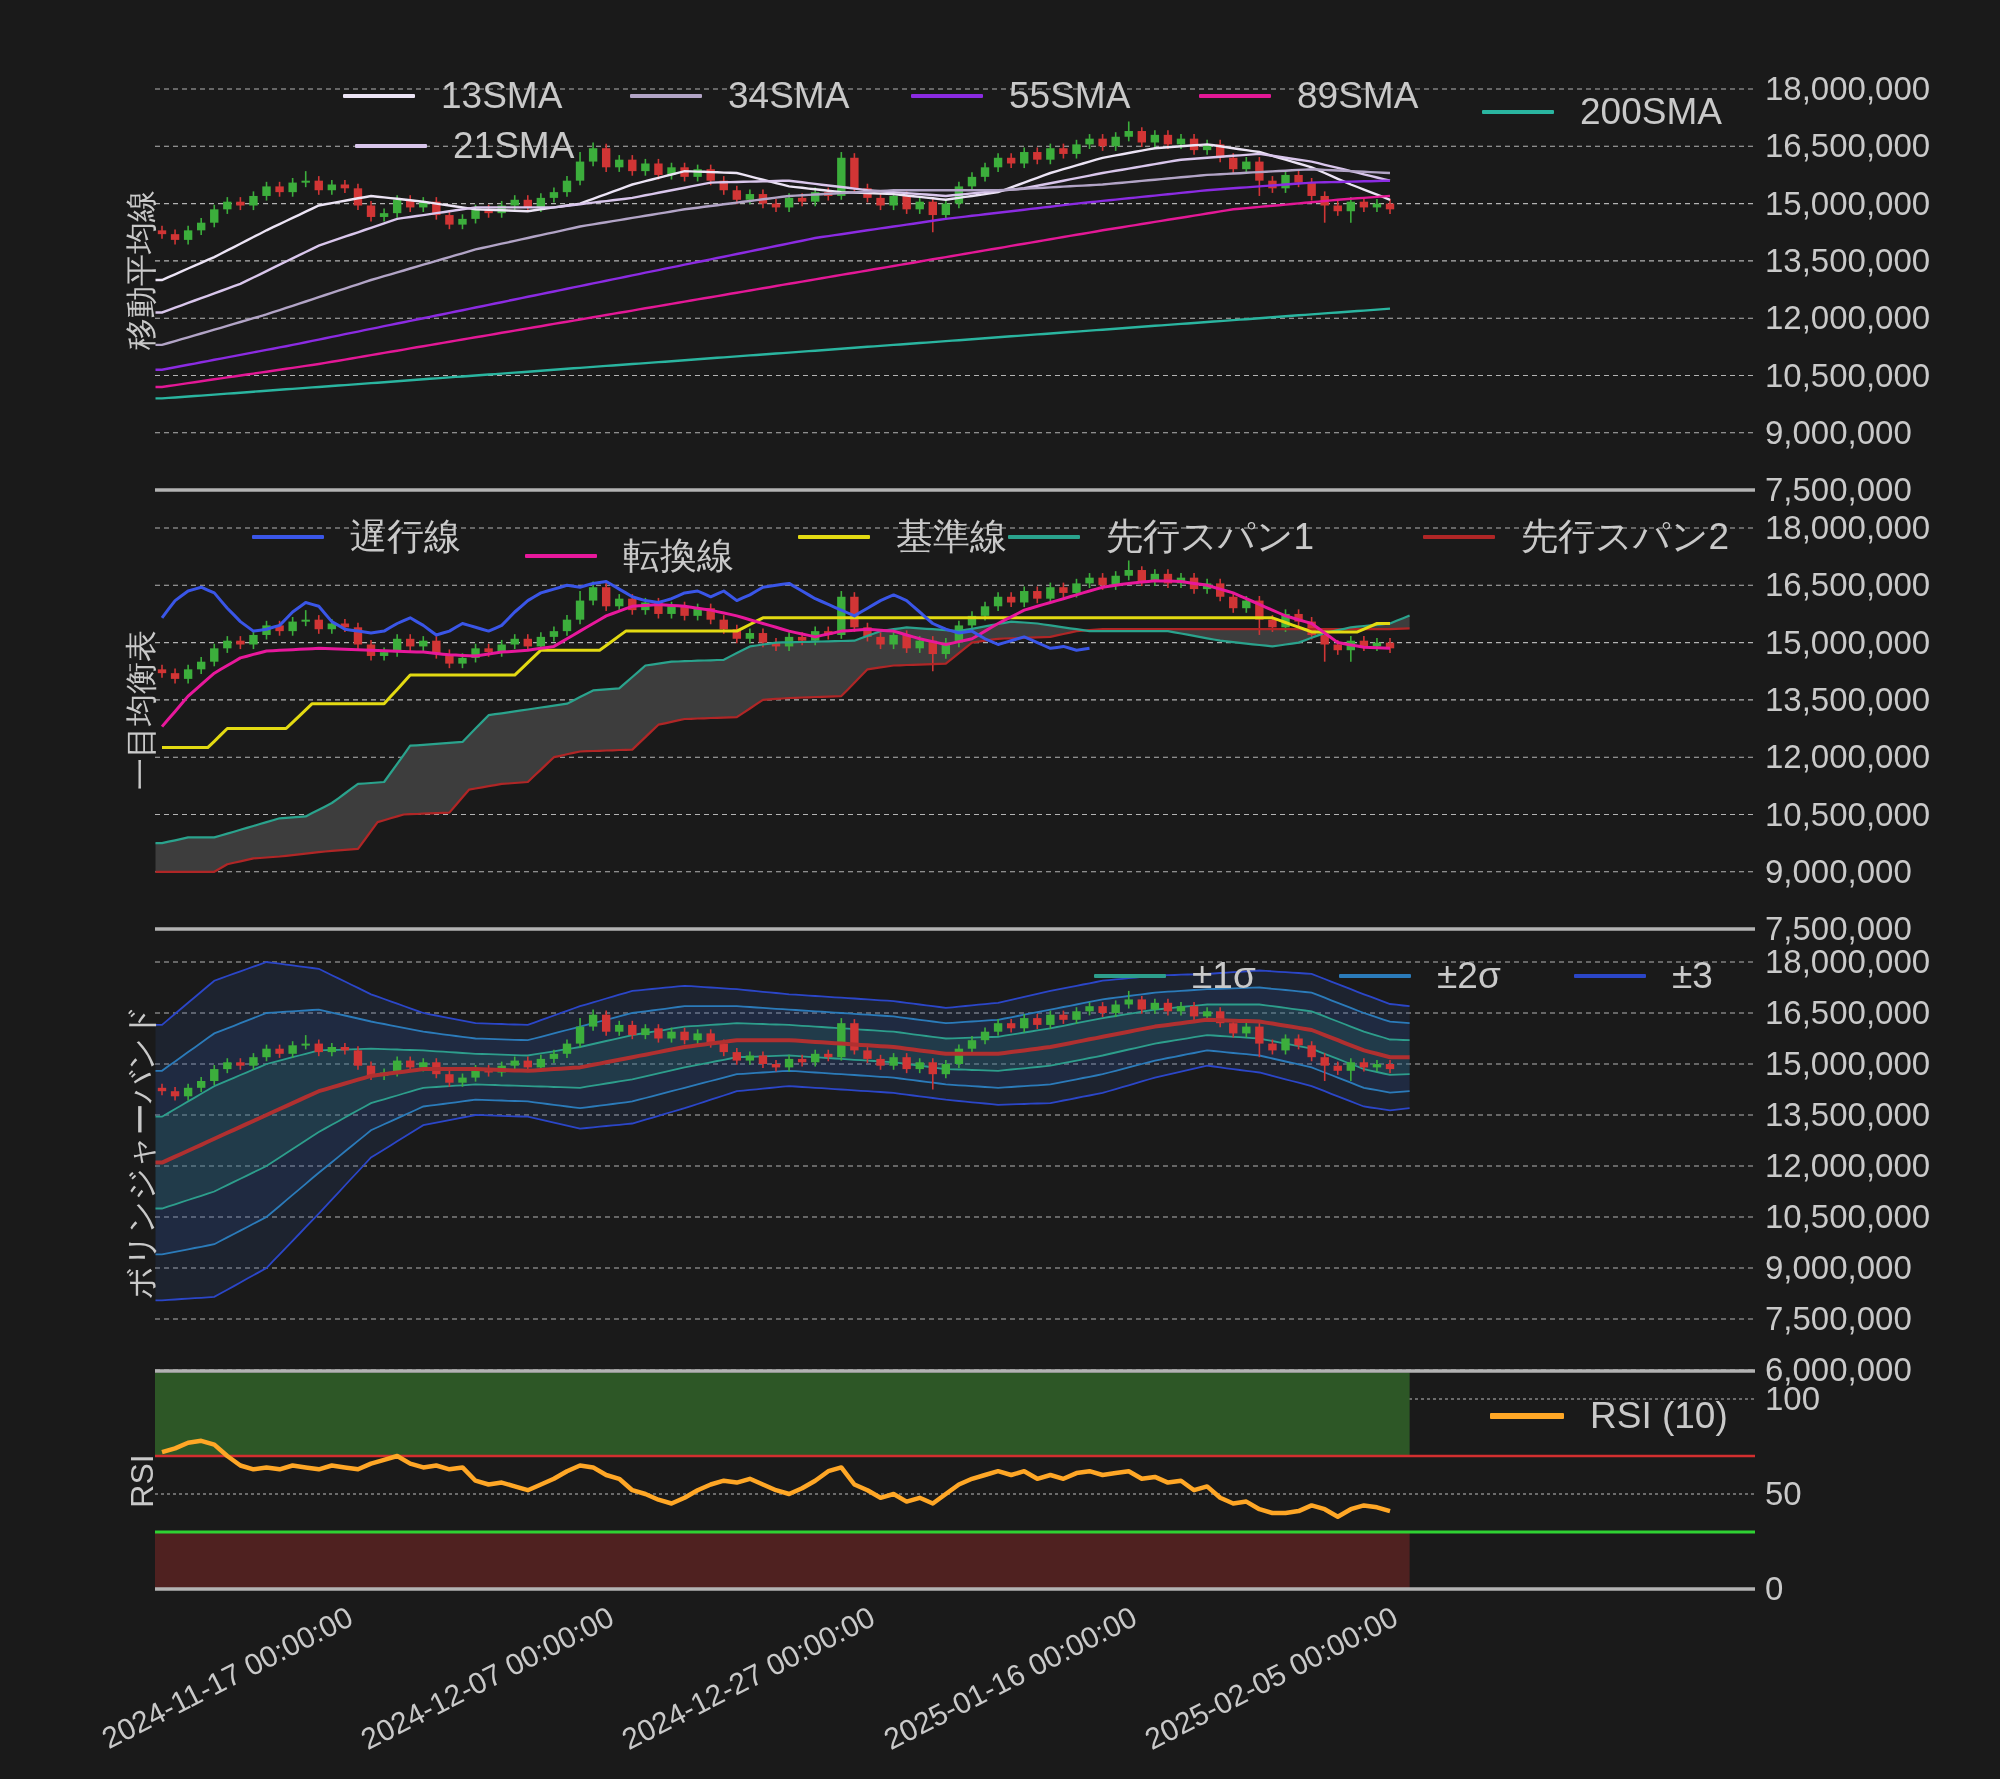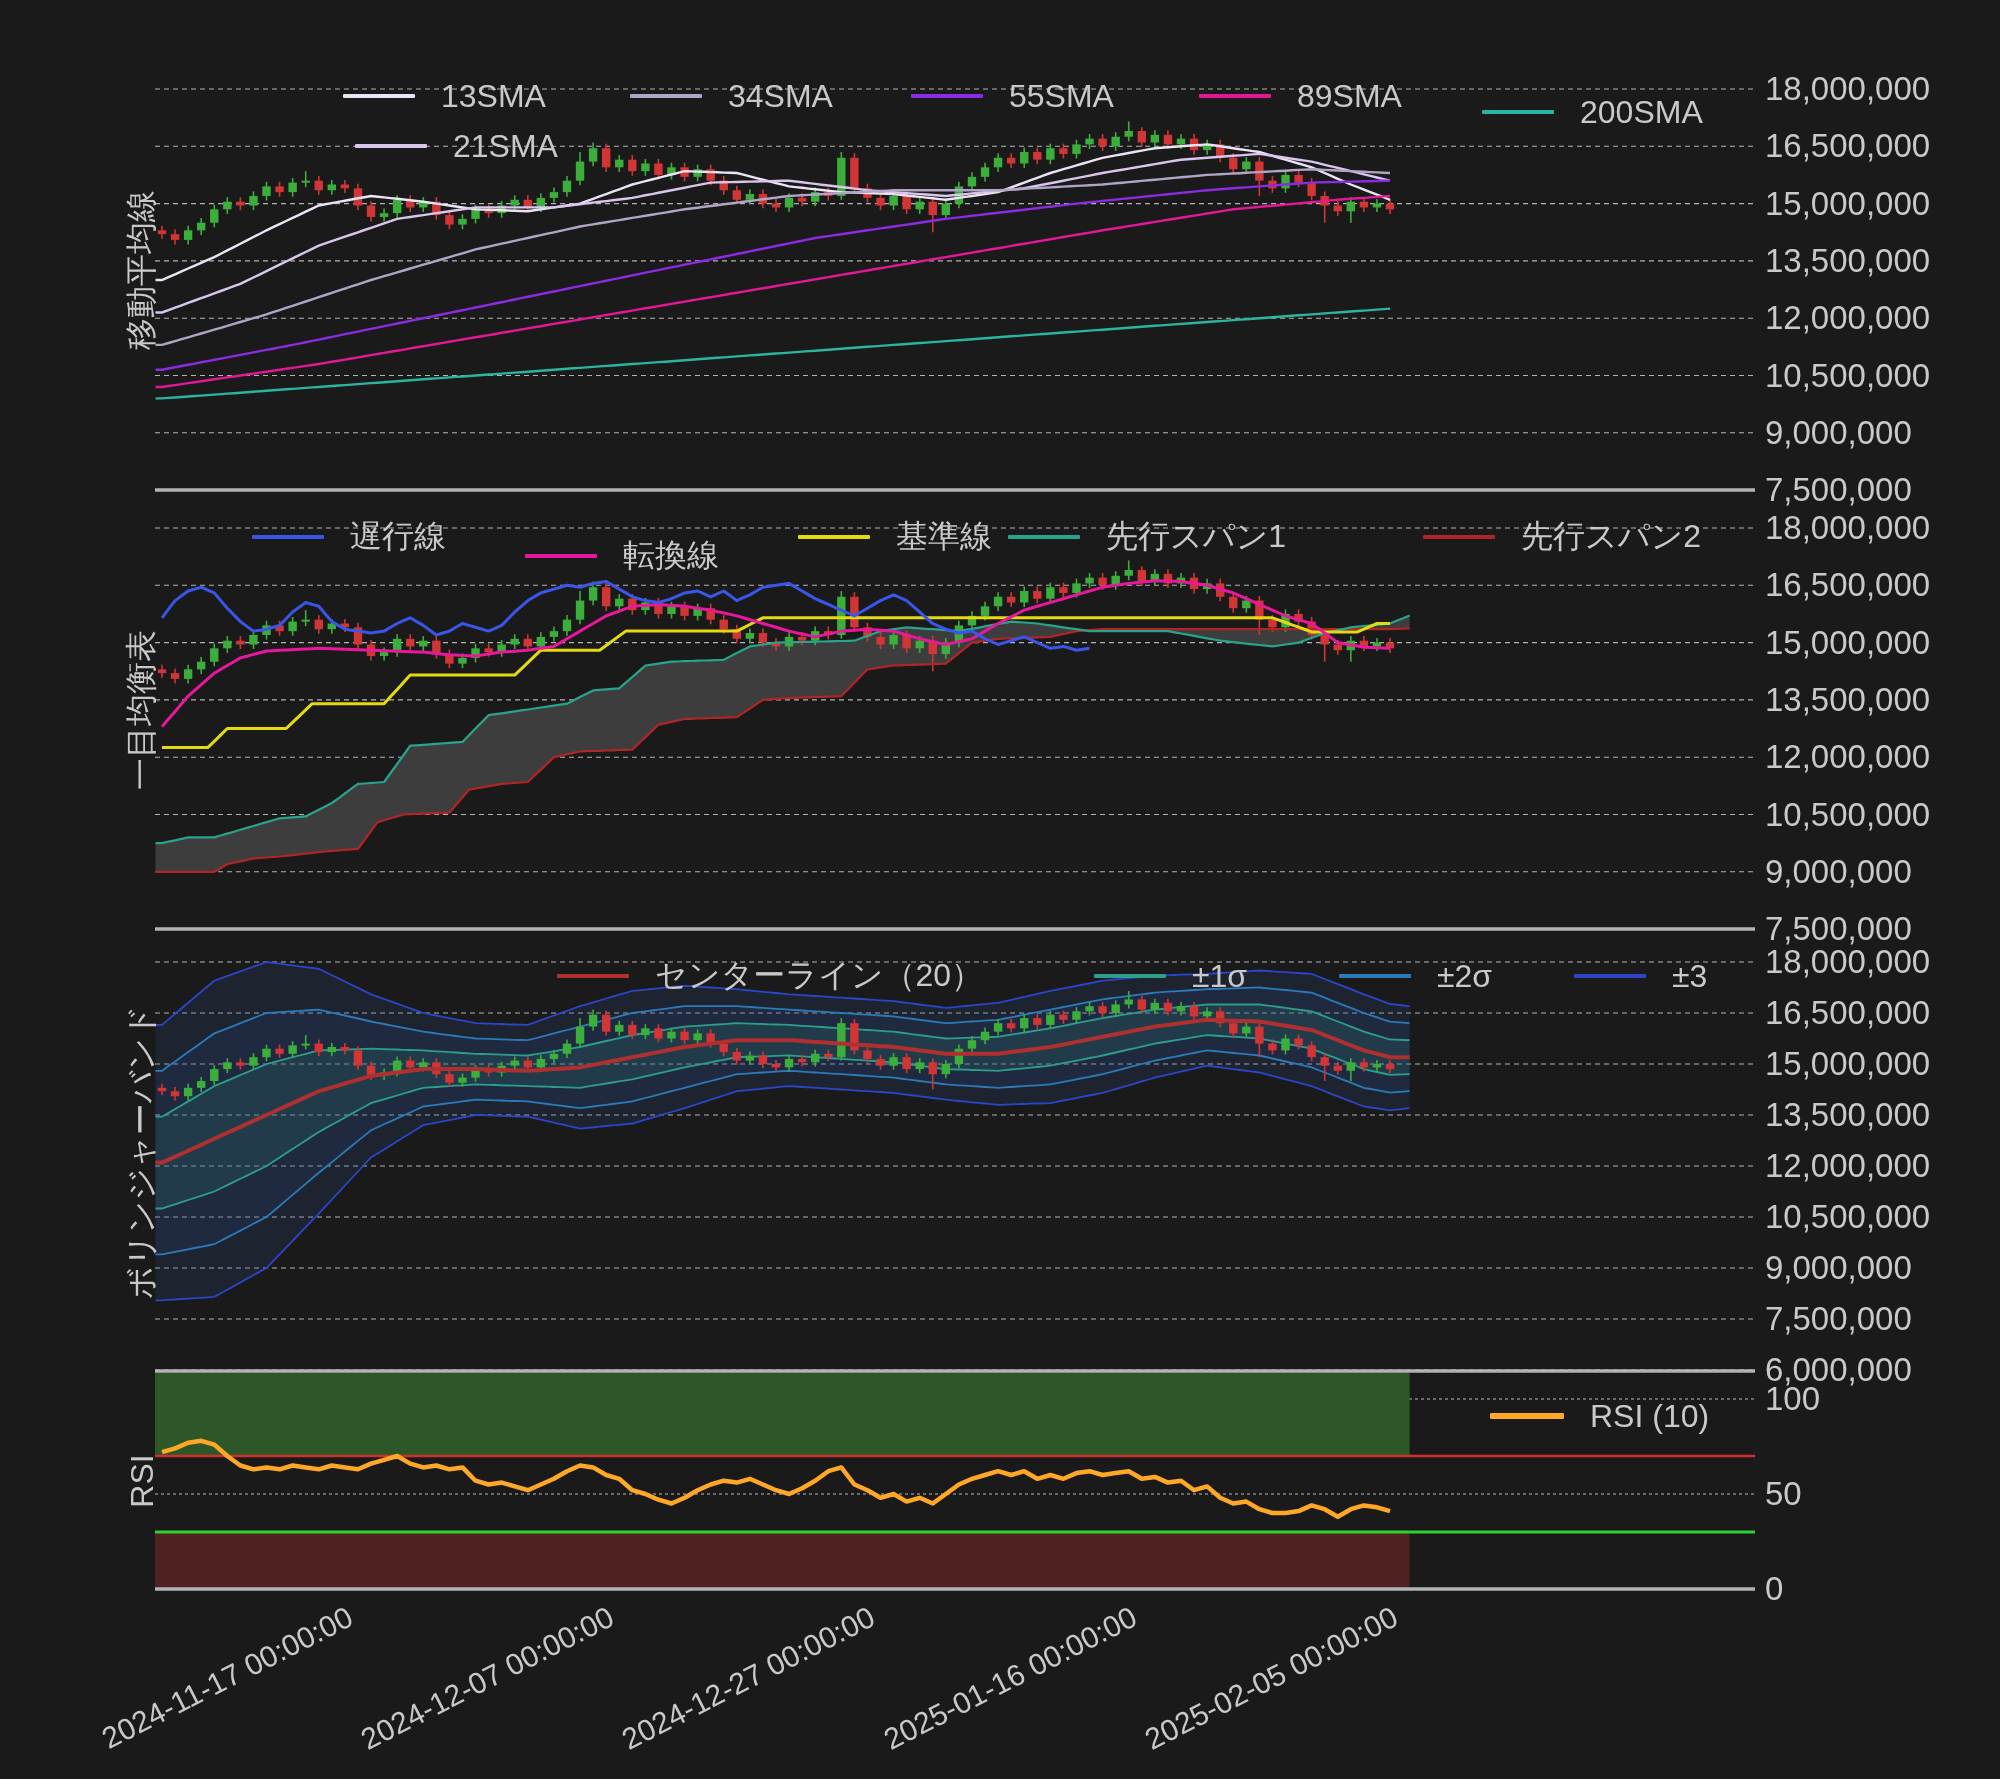--- a/index.html
+++ b/index.html
@@ -1,21 +1,21 @@
 <!DOCTYPE html>
 <html><head>
 <meta charset="utf-8">
 <style>
   html,body{margin:0;padding:0;background:#101010;}
   .stage{position:relative;width:2000px;height:1779px;background:#1a1a1a;overflow:hidden;
          font-family:"Liberation Sans","DejaVu Sans",sans-serif;}
   svg{position:absolute;left:0;top:0;}
   svg text{font-family:"Liberation Sans","DejaVu Sans",sans-serif;}
   .legend-item{position:absolute;display:flex;align-items:center;height:40px;
-               color:#c9c9c9;font-size:32px;white-space:nowrap;}
+               color:#c9c9c9;font-size:37px;white-space:nowrap;}
   .sw{display:inline-block;width:72px;height:4px;margin-right:26px;border-radius:1px;flex:0 0 auto;}
   .sw.thick{height:6px;width:74px;}
   .vlabel{position:absolute;color:#c9c9c9;font-size:32px;white-space:nowrap;
           transform:translate(-50%,-50%) rotate(-90deg);}
 </style>
 </head>
 <body>
 
 <div class="stage">
   <svg id="plot" width="2000" height="1779" viewBox="0 0 2000 1779">
@@ -726,24 +726,20 @@
     </div>
   <div class="legend-item" style="left:1008px;top:517px">
       <span class="sw" style="background: rgb(42, 163, 141);"></span>
       <span>先行スパン1</span>
     </div>
   <div class="legend-item" style="left:1423px;top:517px">
       <span class="sw" style="background: rgb(176, 38, 38);"></span>
       <span>先行スパン2</span>
     </div>
 
-  <div class="legend-item" style="left:557px;top:956px">
-      <span class="sw" style="background: rgb(176, 48, 48);"></span>
-      <span>センターライン（20）</span>
-    </div>
   <div class="legend-item" style="left:1094px;top:956px">
       <span class="sw" style="background: rgb(45, 158, 140);"></span>
       <span>±1σ</span>
     </div>
   <div class="legend-item" style="left:1339px;top:956px">
       <span class="sw" style="background: rgb(43, 123, 186);"></span>
       <span>±2σ</span>
     </div>
   <div class="legend-item" style="left:1574px;top:956px">
       <span class="sw" style="background: rgb(43, 70, 200);"></span>

